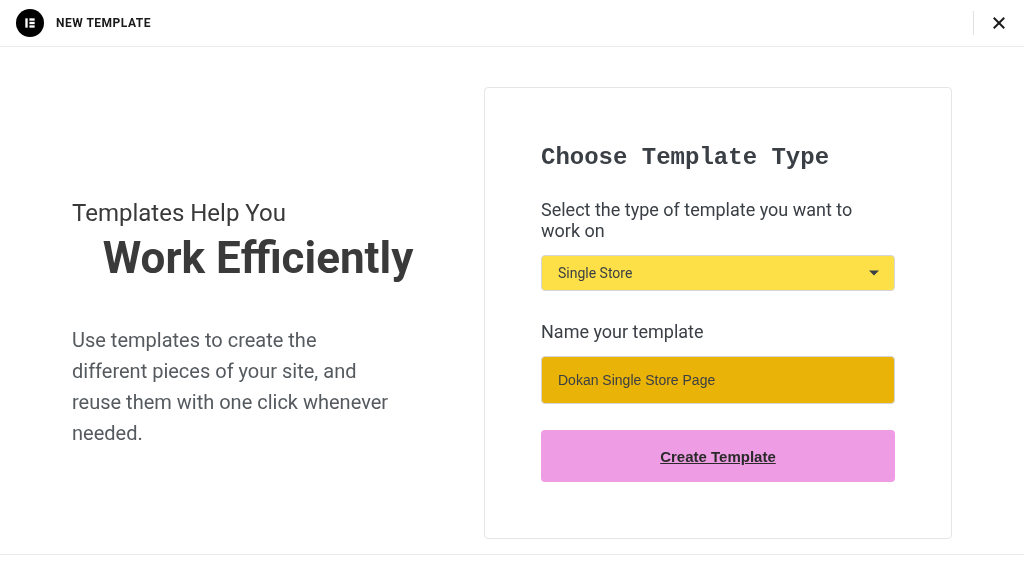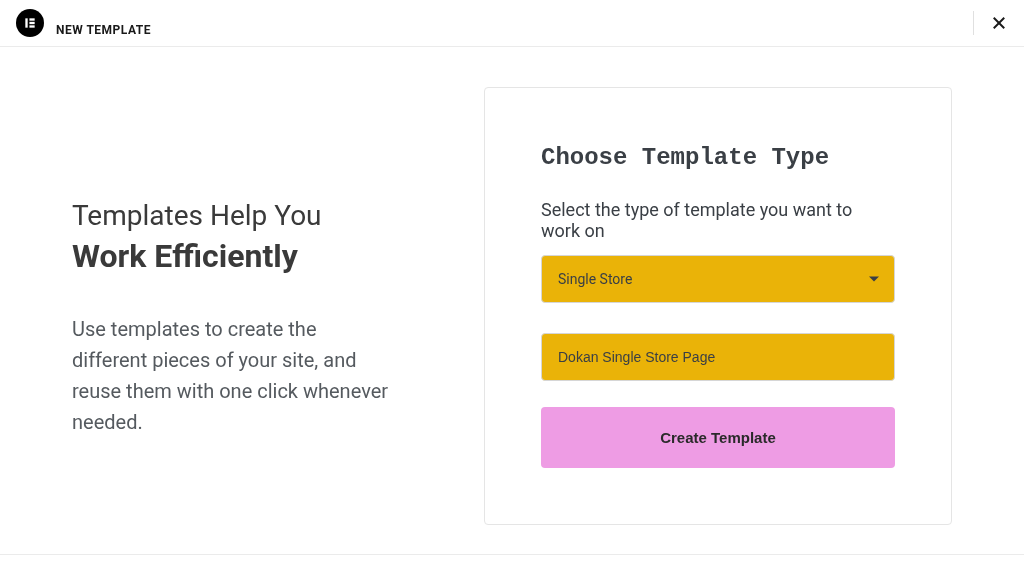--- a/index.html
+++ b/index.html
@@ -17,21 +17,21 @@
     .header {
       display: flex;
       align-items: center;
       justify-content: space-between;
       padding: 10px 16px;
       border-bottom: 1px solid #ebebeb;
       height: 47px;
     }
     .header-left {
       display: flex;
-      align-items: flex-end;
+      align-items: center;
       gap: 12px;
     }
     .logo-circle {
       width: 28px;
       height: 28px;
       background: #000000;
       border-radius: 50%;
       display: flex;
       align-items: center;
       justify-content: center;
@@ -72,31 +72,32 @@
       align-items: flex-start;
       border-bottom: 1px solid #ebebeb;
       height: 508px;
     }
     .left-col {
       flex: 1;
       padding-top: 110px;
       max-width: 380px;
     }
     .left-title-line1 {
-      font-size: 28px;
+      font-size: 24px;
       font-weight: 400;
       color: #3a3a3a;
       line-height: 1.35;
     }
     .left-title-line2 {
-      font-size: 32px;
+      font-size: 44px;
       font-weight: 700;
       color: #3a3a3a;
       line-height: 1.35;
       margin-bottom: 36px;
+      text-align: center;
     }
     .left-desc {
       font-size: 20px;
       color: #555a5f;
       line-height: 1.55;
       max-width: 320px;
     }
     .right-col {
       width: 468px;
       border: 1px solid #e5e5e5;
@@ -115,27 +116,27 @@
       font-size: 18px;
       color: #3a3f45;
       margin-bottom: 14px;
     }
     .select-wrap {
       position: relative;
       margin-bottom: 30px;
     }
     .select-box {
       width: 100%;
-      height: 48px;
+      height: 36px;
       border: 1px solid #d6d6d6;
       border-radius: 4px;
       padding: 0 40px 0 16px;
       font-size: 14px;
       color: #3a3f45;
-      background: #eab308;
+      background: #fde047;
       appearance: none;
       cursor: pointer;
       display: flex;
       align-items: center;
     }
     .select-caret {
       position: absolute;
       right: 16px;
       top: 50%;
       transform: translateY(-50%);
@@ -152,28 +153,29 @@
       border: 1px solid #d6d6d6;
       border-radius: 4px;
       padding: 0 16px;
       font-size: 14px;
       color: #3a3f45;
       background: #eab308;
       margin-bottom: 26px;
     }
     .create-btn {
       width: 100%;
-      height: 61px;
+      height: 52px;
       background: #ee9ce4;
       border: none;
       border-radius: 4px;
       font-size: 15px;
       font-weight: 600;
       color: #2a2a2a;
       cursor: pointer;
+      text-decoration: underline;
     }
   </style>
 </head>
 <body>
 
 <div class="header">
   <div class="header-left">
     <div class="logo-circle">
       <svg viewBox="0 0 24 24" fill="currentColor">
         <rect x="4" y="4" width="4" height="16"></rect>
@@ -204,17 +206,18 @@
     <h2 class="form-title">Choose Template Type</h2>
 
     <label class="field-label">Select the type of template you want to work on</label>
     <div class="select-wrap">
       <div class="select-box">
         <span>Single Store</span>
       </div>
       <div class="select-caret"></div>
     </div>
 
+    <label class="field-label">Name your template</label>
     <input type="text" class="text-input" value="Dokan Single Store Page" style="">
 
     <button class="create-btn">Create Template</button>
   </div>
 </div>
 
 </body></html>

